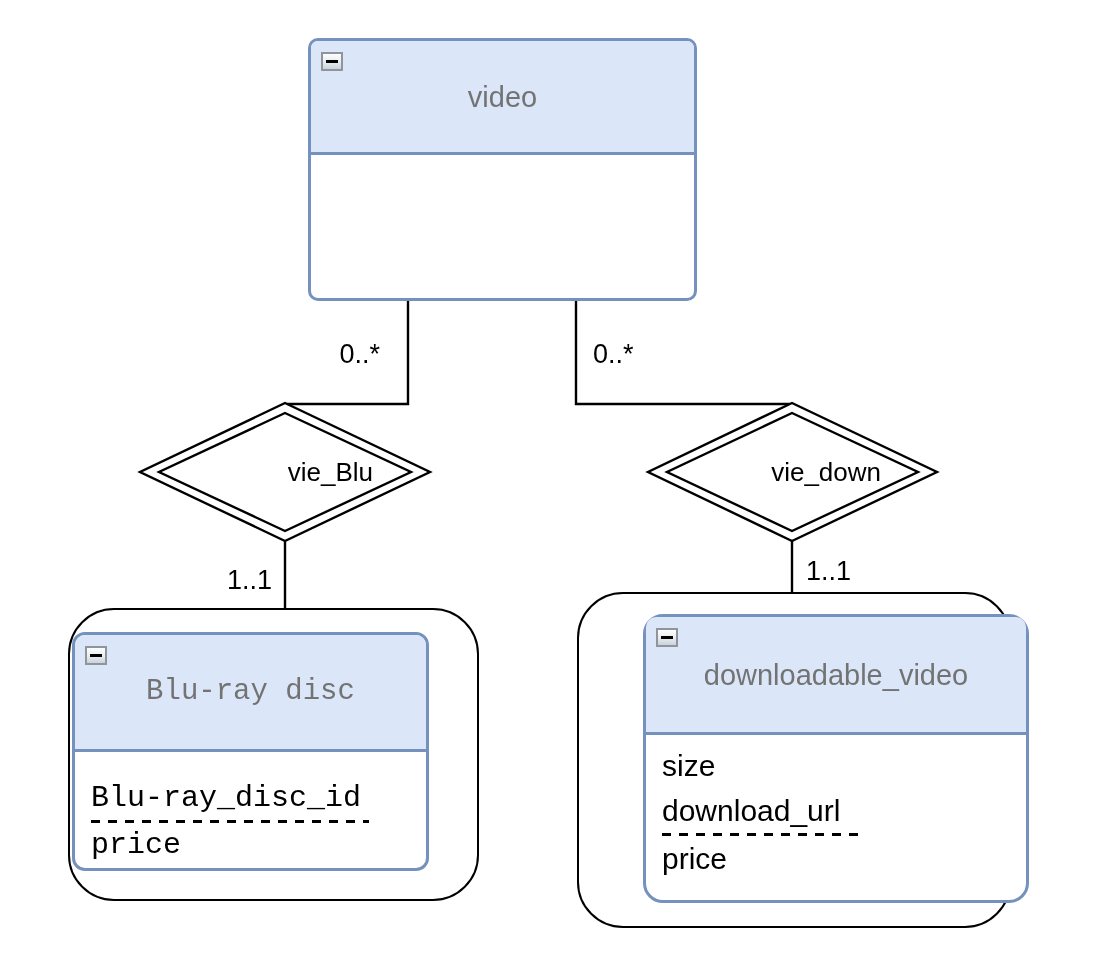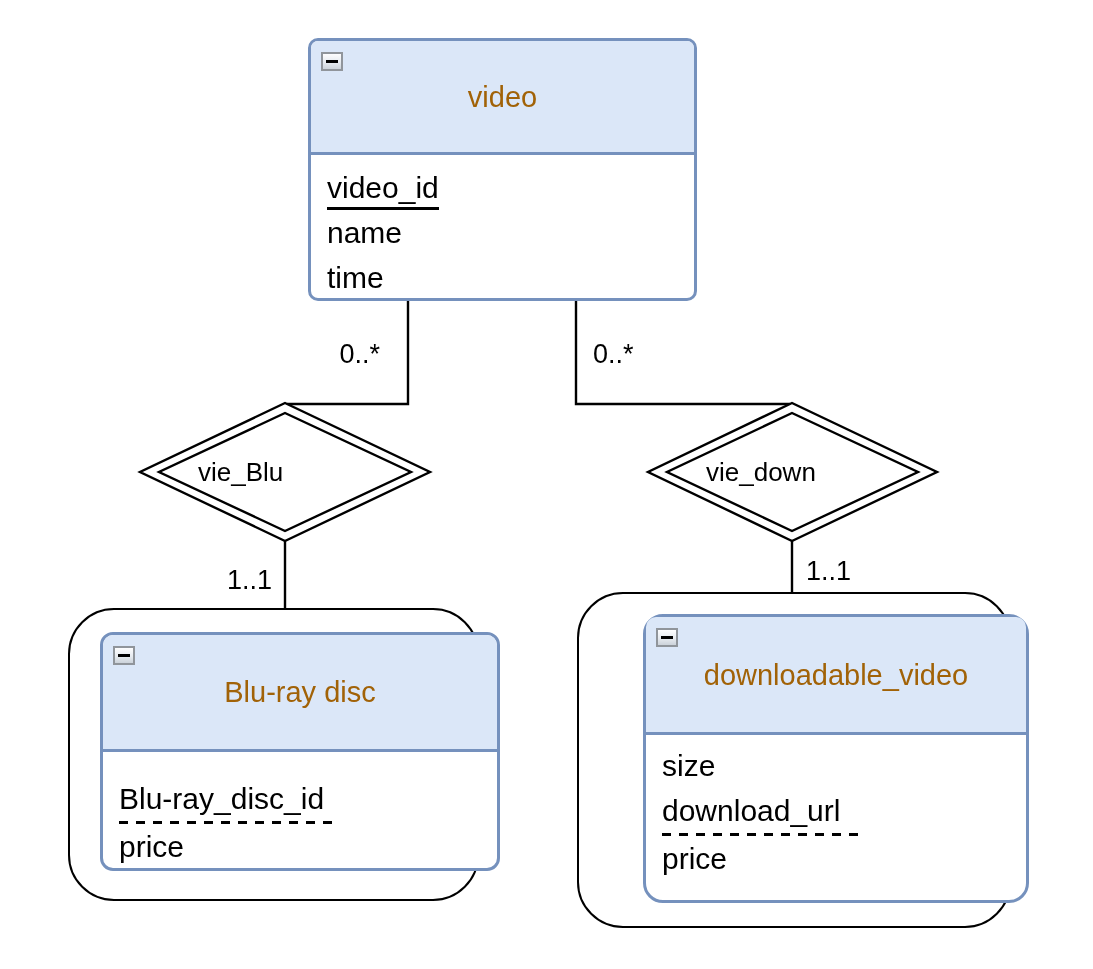--- a/index.html
+++ b/index.html
@@ -38,21 +38,21 @@
     display: flex;
     align-items: center;
     justify-content: center;
     background: #dbe7f8;
     border-bottom: 3px solid #7591bd;
     border-radius: 7px 7px 0 0;
   }
   .entity-title {
     font-size: 29px;
     line-height: 32px;
-    color: #a16207;
+    color: #737373;
     white-space: nowrap;
   }
   .collapse-btn {
     position: absolute;
     left: 10px;
     top: 11px;
     width: 22px;
     height: 19px;
     box-sizing: border-box;
     border: 2px solid #90959b;
@@ -94,21 +94,21 @@
     position: absolute;
     box-sizing: border-box;
     border: 2.5px solid #000000;
     border-radius: 46px;
     background: #ffffff;
   }
   
   .rel-label {
     position: absolute;
     font-size: 26px;
-    text-align: left;
+    text-align: right;
     white-space: nowrap;
   }
   .card-label {
     position: absolute;
     font-size: 27px;
     white-space: nowrap;
   }
 </style>
 </head>
 <body>
@@ -144,35 +144,24 @@
   <div class="card-label" style="left:180px; top:565px; width:92px; text-align:right;">1..1</div>
   <div class="card-label" style="left:806px; top:556px;">1..1</div>
 
   <div class="entity" style="left:308px; top:38px; width:389px; height:263px;">
     <div class="entity-header" style="height:114px;">
       <span class="collapse-btn">
         <span class="minus-bar"></span>
       </span>
       <div class="entity-title">video</div>
     </div>
-    <div class="entity-body">
-      <div class="attr">
-        <span class="attr-text u-solid">video_id</span>
-      </div>
-      <div class="attr">
-        <span class="attr-text">name</span>
-      </div>
-      <div class="attr">
-        <span class="attr-text">time</span>
-      </div>
-    </div>
   </div>
 
   <div class="weak-outline" style="left:68px; top:608px; width:411px; height:293px;"></div>
-  <div class="entity" style="left:100px; top:632px; width:400px; height:239px; border-radius:13px;">
+  <div class="entity" style="left:72px; top:632px; width:357px; height:239px; border-radius:13px;font-family:Liberation Mono, monospace;">
     <div class="entity-header" style="height:117px; border-radius:10px 10px 0 0;">
       <span class="collapse-btn">
         <span class="minus-bar"></span>
       </span>
       <div class="entity-title">Blu-ray disc</div>
     </div>
     <div class="entity-body" style="padding-top:24px;">
       <div class="attr">
         <span class="attr-text u-dashed">Blu-ray_disc_id</span>
       </div>

